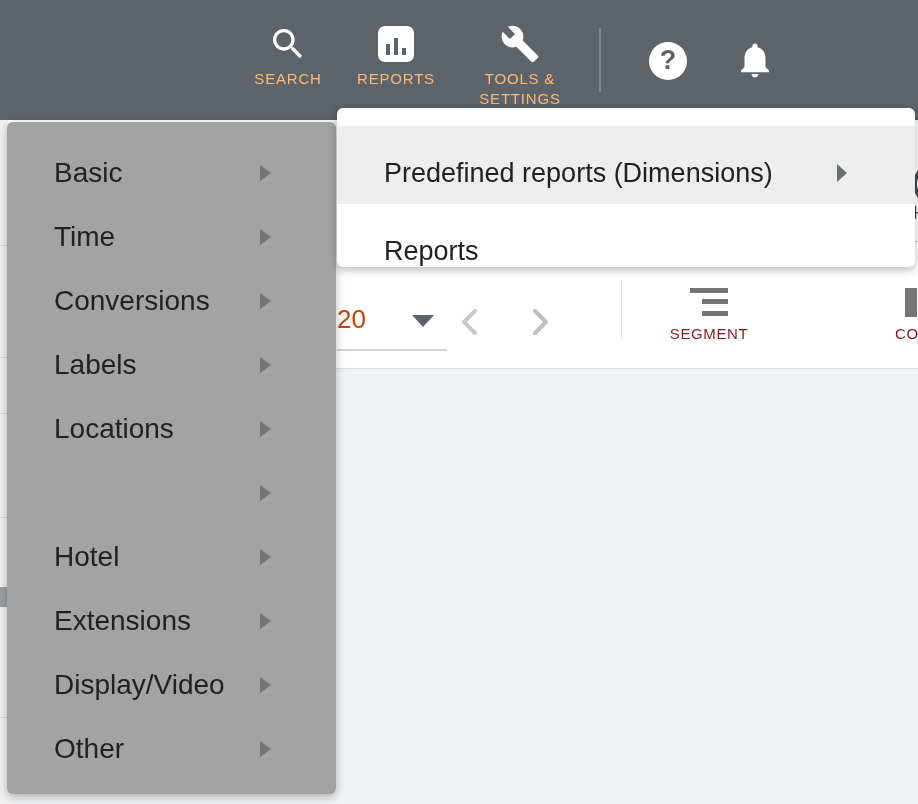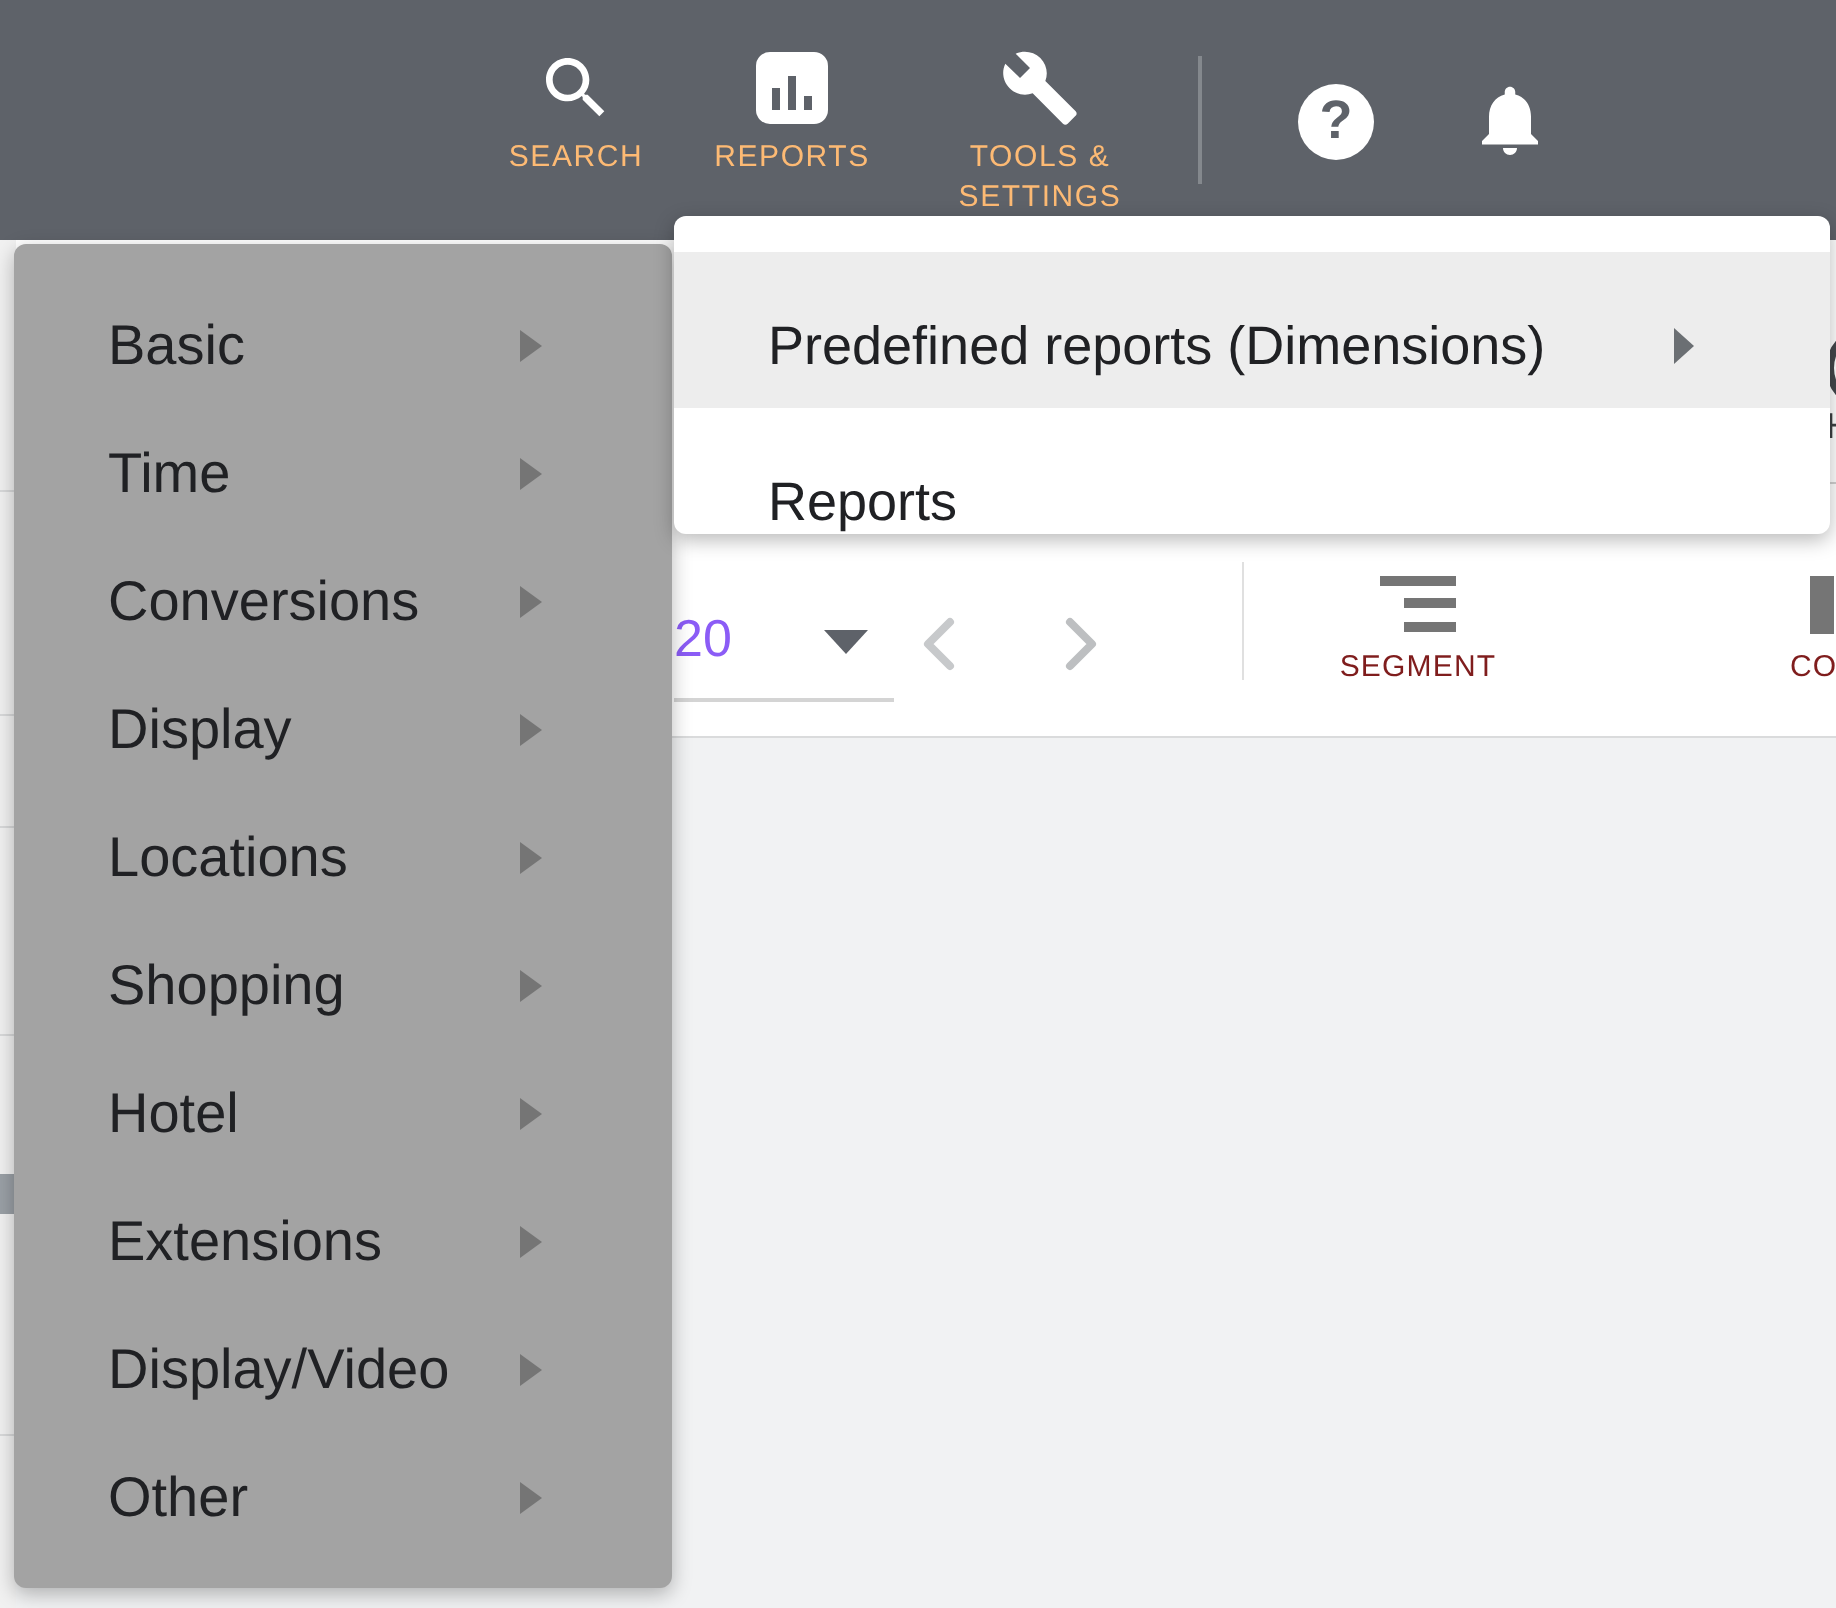--- a/index.html
+++ b/index.html
@@ -23,21 +23,21 @@
   .help-circle span{color:#5e6269;font-size:27px;font-weight:700;margin-top:-2px;}
   .bell-btn{position:absolute;left:734px;top:38px;cursor:pointer;}
   
   .band{position:absolute;left:0;top:120px;width:918px;height:248px;background:#fff;}
   .content{position:absolute;left:0;top:368px;width:918px;height:436px;background:#f1f2f3;border-top:1px solid #dadbdc;box-sizing:border-box;}
   .left-strip{position:absolute;left:0;top:120px;width:8px;height:684px;background:#f1f1f1;}
   .strip-line{position:absolute;left:0;width:8px;height:1px;background:#d8d9da;}
   .strip-block{position:absolute;left:0;top:467px;width:8px;height:20px;background:#9aa0a6;}
   
   .rows-control{position:absolute;left:337px;top:298px;width:112px;height:54px;cursor:pointer;}
-  .rows-value{position:absolute;left:0;top:6px;font-size:26px;color:#8b5cf6;}
+  .rows-value{position:absolute;left:0;top:6px;font-size:26px;color:#c2410c;}
   .caret-down{position:absolute;left:75px;top:17px;width:0;height:0;border-left:11px solid transparent;border-right:11px solid transparent;border-top:12px solid #5e6269;}
   .rows-underline{position:absolute;left:0;top:51px;width:110px;height:2px;background:#d4d4d4;}
   .chev-btn{position:absolute;width:40px;height:40px;top:302px;display:flex;align-items:center;justify-content:center;cursor:pointer;}
   #chev-left{left:450px;}
   #chev-right{left:520px;}
   .toolbar-divider{position:absolute;left:621px;top:281px;width:1px;height:59px;background:#e0e0e0;}
   .tool-btn{position:absolute;top:284px;height:58px;cursor:pointer;color:#7f1d1d;}
   .tool-label{position:absolute;top:41px;width:100%;text-align:center;font-size:15px;letter-spacing:.6px;}
   #segment-btn{left:668px;width:82px;}
   .segment-icon{position:absolute;left:22px;top:4px;width:38px;height:29px;}
@@ -184,29 +184,28 @@
     </div>
     <div class="menu-item">
       <span>Time</span>
       <div class="arrow-right"></div>
     </div>
     <div class="menu-item">
       <span>Conversions</span>
       <div class="arrow-right"></div>
     </div>
     <div class="menu-item">
-      <span>Display</span>
+      <span>Labels</span>
       <div class="arrow-right"></div>
     </div>
     <div class="menu-item">
       <span>Locations</span>
       <div class="arrow-right"></div>
     </div>
     <div class="menu-item">
-      <span>Shopping</span>
       <div class="arrow-right"></div>
     </div>
     <div class="menu-item">
       <span>Hotel</span>
       <div class="arrow-right"></div>
     </div>
     <div class="menu-item">
       <span>Extensions</span>
       <div class="arrow-right"></div>
     </div>

